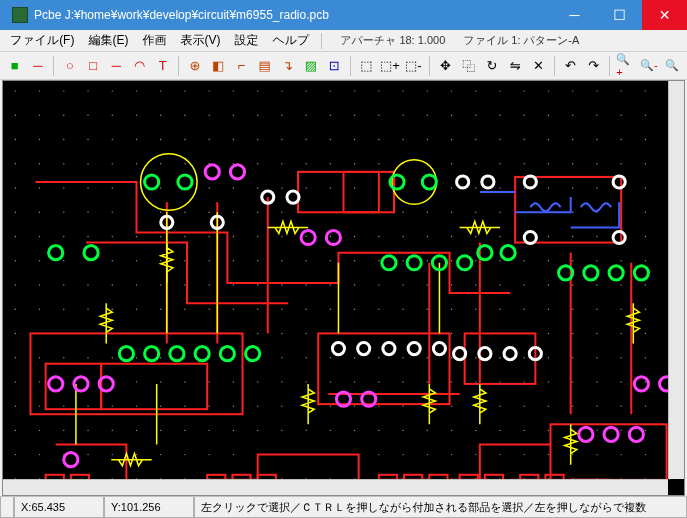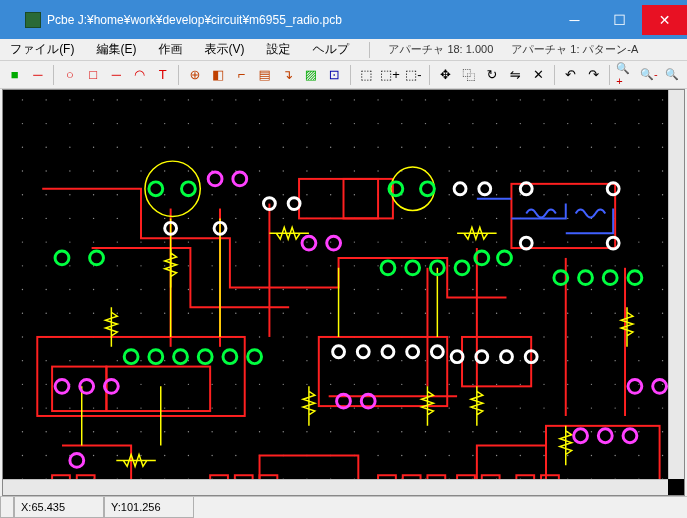--- a/index.html
+++ b/index.html
@@ -1,26 +1,26 @@
 <!DOCTYPE html>
 <html><head>
 <meta charset="utf-8">
 <style>
 * { margin: 0; padding: 0; box-sizing: border-box; font-family: "Meiryo", "MS Gothic", sans-serif; }
 body { background: #f0f0f0; width: 687px; height: 518px; overflow: hidden; display: flex; flex-direction: column; }
-.titlebar { background: #3a8ad6; color: #fff; height: 39px; display: flex; align-items: center; justify-content: space-between; padding-left: 25px; font-size: 12px; }
+.titlebar { background: #3a8ad6; color: #fff; height: 30px; display: flex; align-items: center; justify-content: space-between; padding-left: 12px; font-size: 12px; }
 .titlebar .left { display: flex; align-items: center; gap: 6px; }
 .titlebar .icon { width: 16px; height: 16px; background: #2a6a36; border: 1px solid #1a4a26; }
 .titlebar .controls { display: flex; }
 .titlebar .btn { width: 45px; height: 30px; display: flex; align-items: center; justify-content: center; color: #fff; font-size: 14px; }
 .titlebar .btn.close { background: #e81123; }
-.menubar { background: #f0f0f0; height: 22px; display: flex; align-items: center; padding: 0 4px; font-size: 12px; gap: 10px; border-bottom: 1px solid #d0d0d0; }
+.menubar { background: #f0f0f0; height: 22px; display: flex; align-items: center; padding: 0 4px; font-size: 12px; gap: 2px; border-bottom: 1px solid #d0d0d0; }
 .menubar .item { padding: 2px 6px; cursor: pointer; }
 .menubar .sep { width: 1px; height: 16px; background: #c0c0c0; margin: 0 4px; }
-.menubar .info { font-size: 11px; color: #333; padding: 0 4px; }
+.menubar .info { font-size: 11px; color: #333; padding: 0 4px; margin-left: 8px; }
 .toolbar { background: #f0f0f0; height: 28px; display: flex; align-items: center; padding: 0 4px; gap: 2px; border-bottom: 1px solid #d0d0d0; }
 .toolbar .tbtn { width: 22px; height: 22px; display: flex; align-items: center; justify-content: center; border: 1px solid transparent; cursor: pointer; font-size: 13px; }
 .toolbar .tsep { width: 1px; height: 20px; background: #c0c0c0; margin: 0 3px; }
 .canvas-wrap { flex: 1; position: relative; background: #000; overflow: hidden; border: 1px solid #888; margin: 0 2px; }
 .canvas { position: absolute; inset: 0; }
 .scroll-v { position: absolute; right: 0; top: 0; bottom: 16px; width: 16px; background: #e8e8e8; border-left: 1px solid #c0c0c0; }
 .scroll-h { position: absolute; left: 0; right: 16px; bottom: 0; height: 16px; background: #e8e8e8; border-top: 1px solid #c0c0c0; }
 .statusbar { height: 22px; background: #f0f0f0; display: flex; align-items: stretch; font-size: 11px; border-top: 1px solid #c0c0c0; }
 .statusbar .cell { border: 1px solid #b0b0b0; border-top: none; padding: 2px 6px; display: flex; align-items: center; }
 svg { width: 100%; height: 100%; }
@@ -42,21 +42,21 @@
 
 <div class="menubar">
   <span class="item">ファイル(F)</span>
   <span class="item">編集(E)</span>
   <span class="item">作画</span>
   <span class="item">表示(V)</span>
   <span class="item">設定</span>
   <span class="item">ヘルプ</span>
   <span class="sep"></span>
   <span class="info">アパーチャ 18: 1.000</span>
-  <span class="info">アパーチャ 1: パターン-A</span>
+  <span class="info">ファイル 1: パターン-A</span>
 </div>
 
 <div class="toolbar">
   <div class="tbtn" style="color:#0a0">
       <b>■</b>
     </div>
   <div class="tbtn" style="color:#d00">─</div>
   <div class="tsep"></div>
   <div class="tbtn" style="color:#d00">○</div>
   <div class="tbtn" style="color:#d00">□</div>
@@ -708,13 +708,14 @@
 <div class="statusbar">
   <div class="cell" style="width:14px"></div>
   <div class="cell" style="width:90px">
     <span>X:</span>
       <span>65.435</span>
   </div>
   <div class="cell" style="width:90px">
     <span>Y:</span>
       <span>101.256</span>
   </div>
+  <div class="cell" style="flex:1">左クリックで選択／ＣＴＲＬを押しながら付加される部品を選択／左を押しながらで複数</div>
 </div>
 
 </body></html>

